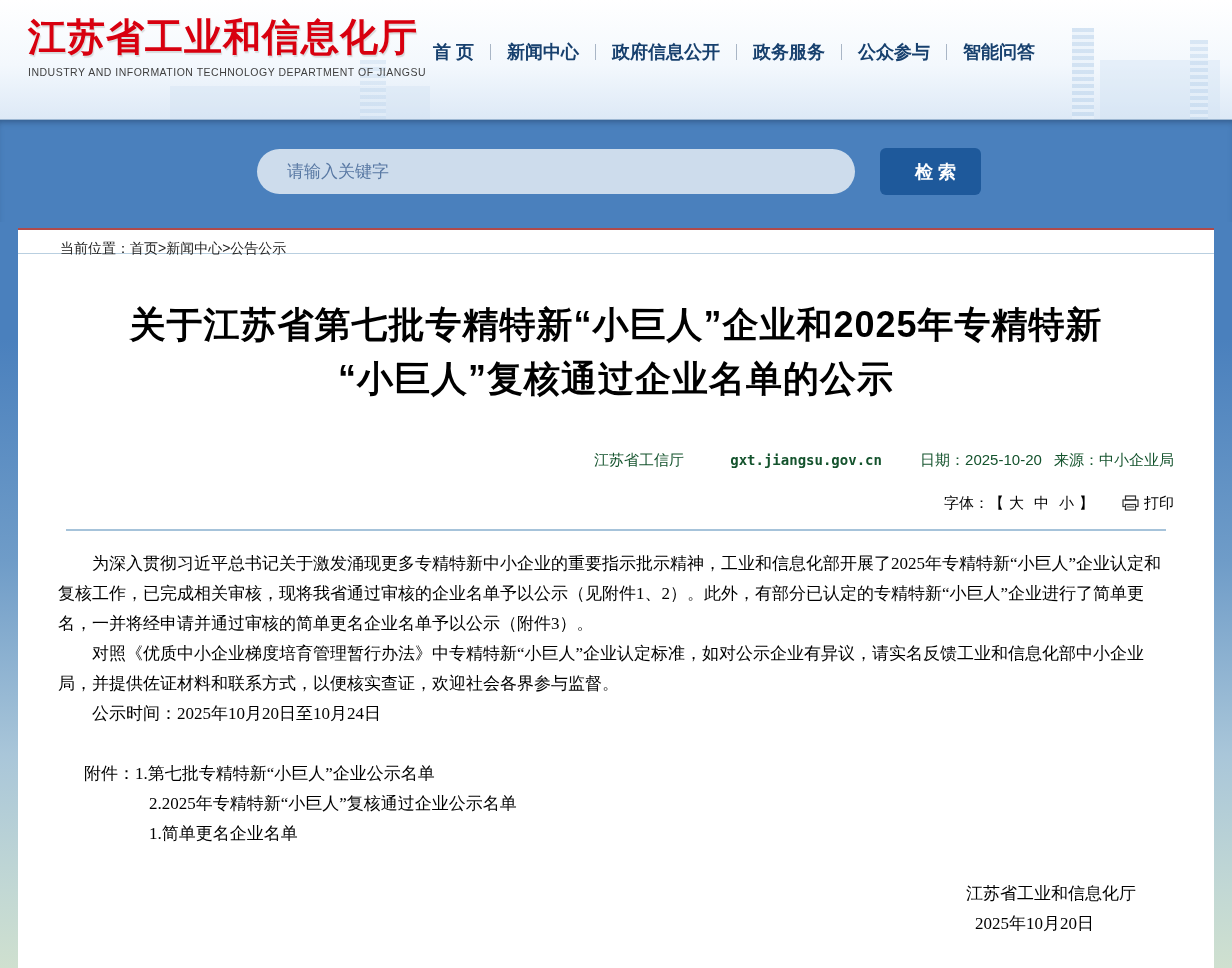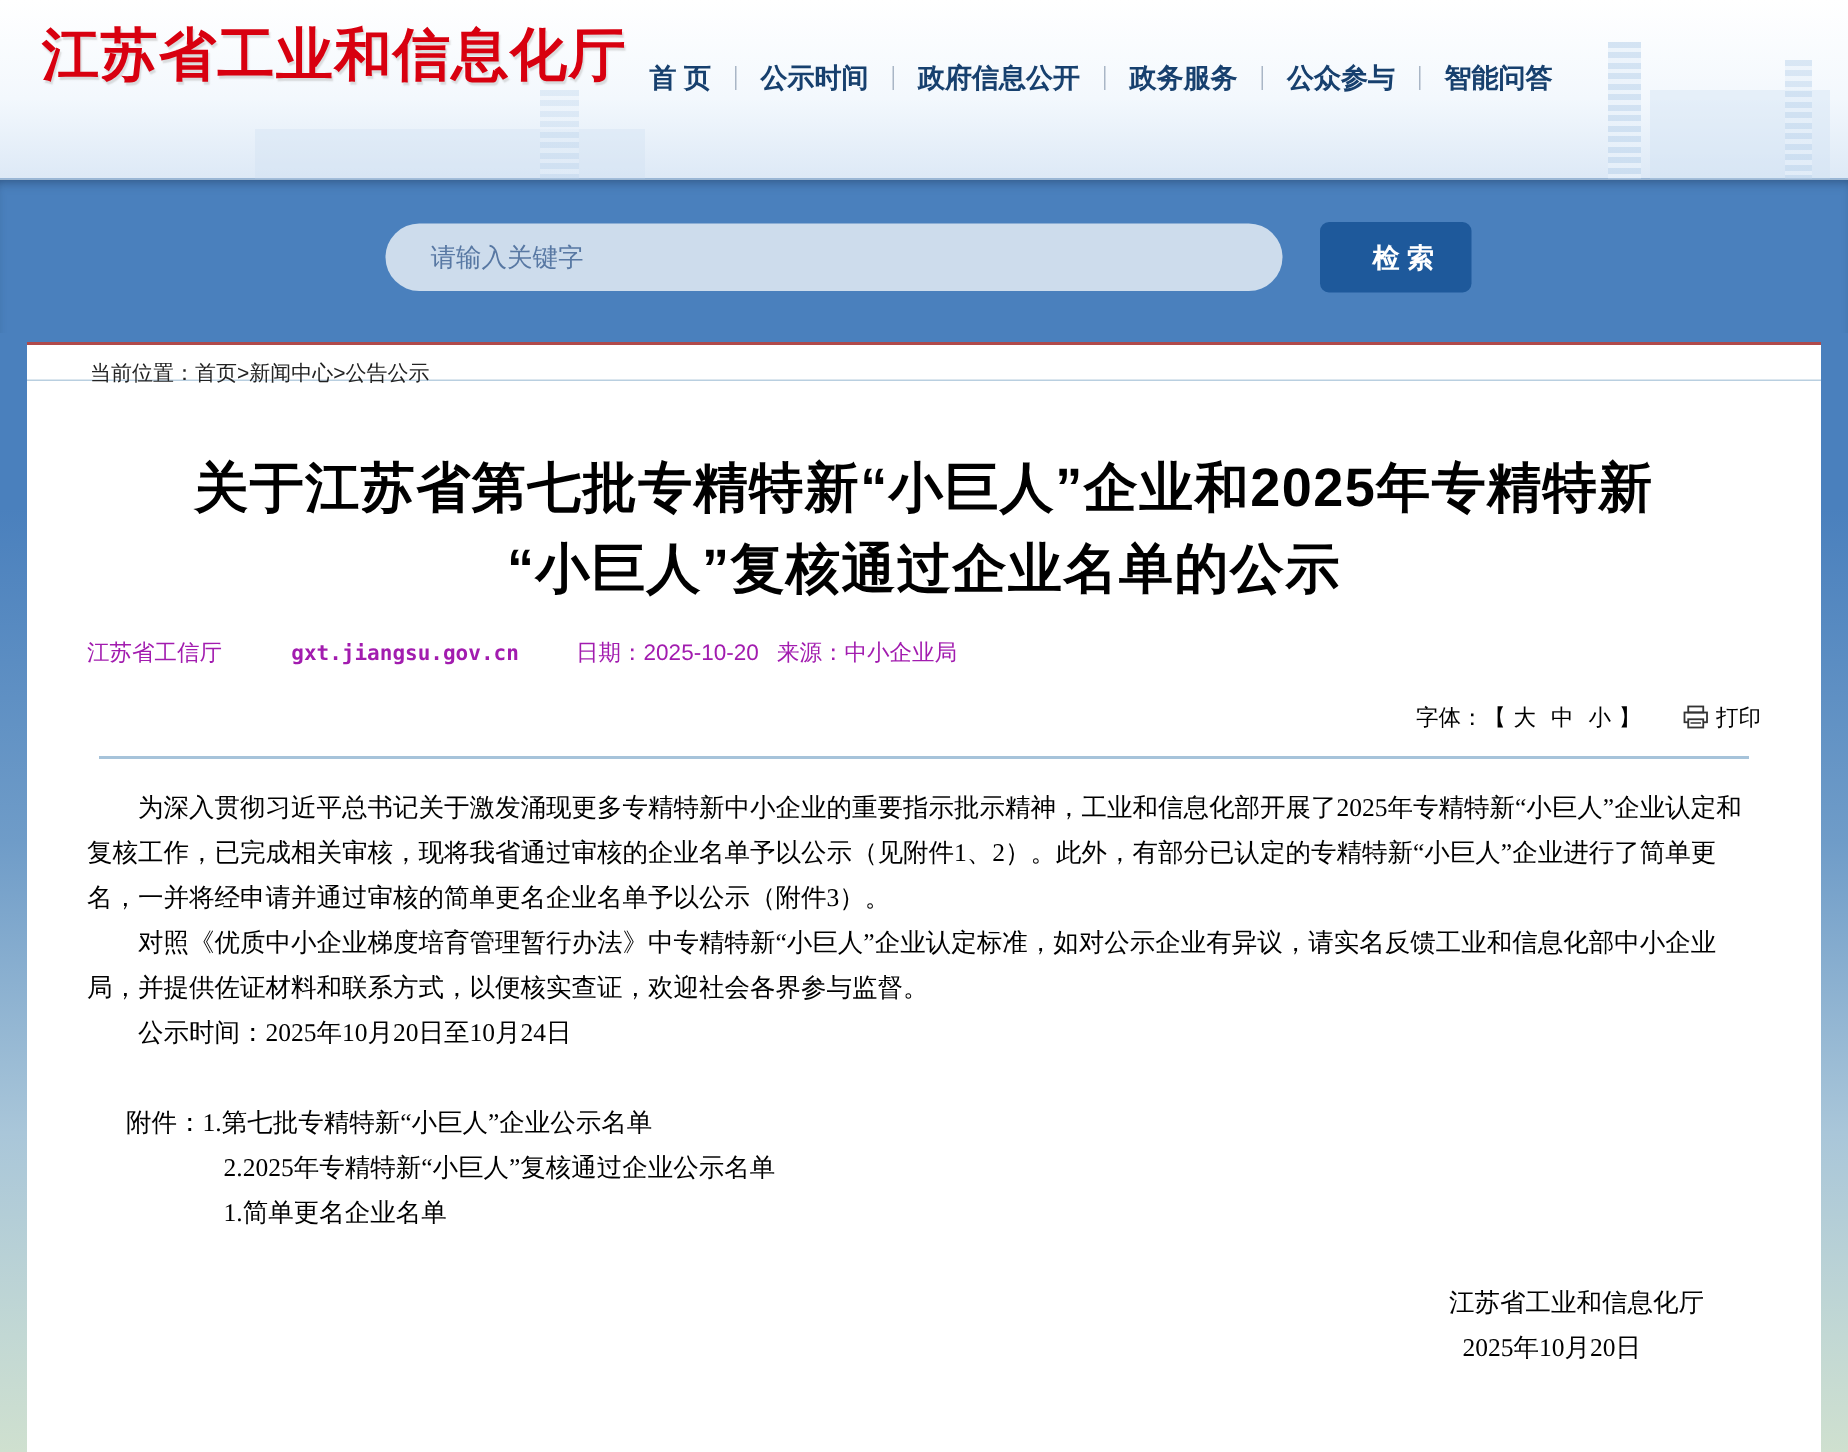--- a/index.html
+++ b/index.html
@@ -69,21 +69,21 @@
     height: 24px; line-height: 36px; padding-left: 42px;
     font-size: 14px; color: #222; border-bottom: 1px solid #b9cfe0; white-space: nowrap;
   }
   .breadcrumb-path { cursor: pointer; }
 
   .article { padding: 0 40px; color: #000; }
   .article-title {
     margin: 44px 20px 0; text-align: center; font-weight: bold; color: #000;
     font-size: 36px; line-height: 54px; letter-spacing: 1px;
   }
-  .meta-row1 { margin-top: 20px; text-align: left; font-size: 15px; color: #a21caf; white-space: nowrap; }
+  .meta-row1 { margin-top: 45px; text-align: right; font-size: 15px; color: #14532d; white-space: nowrap; }
   .meta-dept { margin-right: 42px; }
   .meta-site { font-family: "DejaVu Sans Mono", monospace; font-size: 14px; font-weight: bold; margin-right: 34px; }
   .meta-date { margin-right: 8px; }
   .meta-row2 { margin-top: 24px; text-align: right; font-size: 15px; color: #000; }
   .font-size-option { margin: 0 5px; cursor: pointer; }
   .print-wrap { margin-left: 28px; cursor: pointer; }
   .print-icon { vertical-align: -3px; margin-right: 5px; }
   .meta-divider { border: none; border-top: 2px solid #a6c3da; margin: 16px 8px 0; }
 
   .article-body {
@@ -104,26 +104,27 @@
 
 <div class="top-header">
   <div class="bldg" style="left:170px; top:86px; width:260px; height:34px; opacity:.35;"></div>
   <div class="bldg striped" style="left:360px; top:60px; width:26px; height:60px; opacity:.45;"></div>
   <div class="bldg striped" style="left:1072px; top:28px; width:22px; height:92px; opacity:.7;"></div>
   <div class="bldg" style="left:1100px; top:60px; width:120px; height:60px; opacity:.4;"></div>
   <div class="bldg striped" style="left:1190px; top:40px; width:18px; height:80px; opacity:.6;"></div>
 
   <div class="logo">
     <div class="logo-title">江苏省工业和信息化厅</div>
+    <div class="logo-sub">INDUSTRY AND INFORMATION TECHNOLOGY DEPARTMENT OF JIANGSU</div>
   </div>
 
   <div class="main-nav">
     <span class="nav-item">首 页</span>
     <span class="nav-sep"></span>
-    <span class="nav-item">公示时间</span>
+    <span class="nav-item">新闻中心</span>
     <span class="nav-sep"></span>
     <span class="nav-item">政府信息公开</span>
     <span class="nav-sep"></span>
     <span class="nav-item">政务服务</span>
     <span class="nav-sep"></span>
     <span class="nav-item">公众参与</span>
     <span class="nav-sep"></span>
     <span class="nav-item">智能问答</span>
   </div>
 

